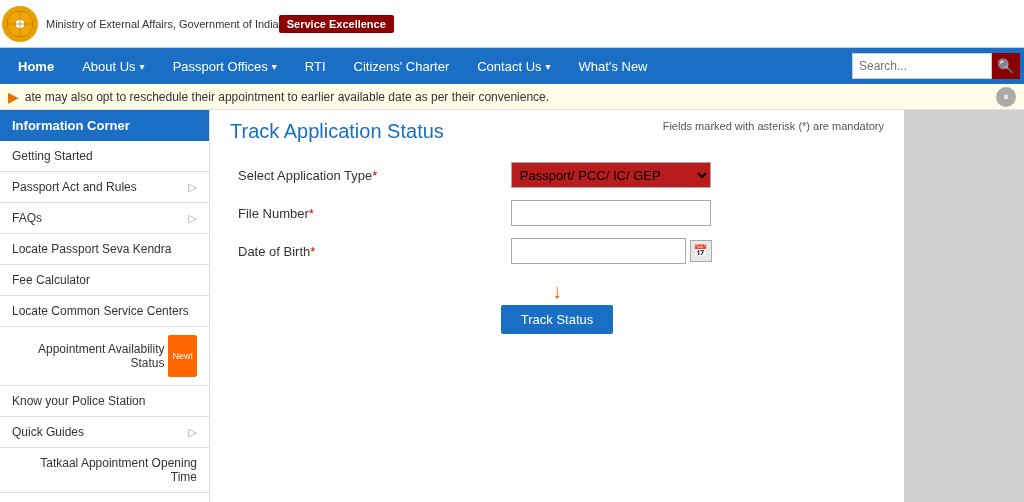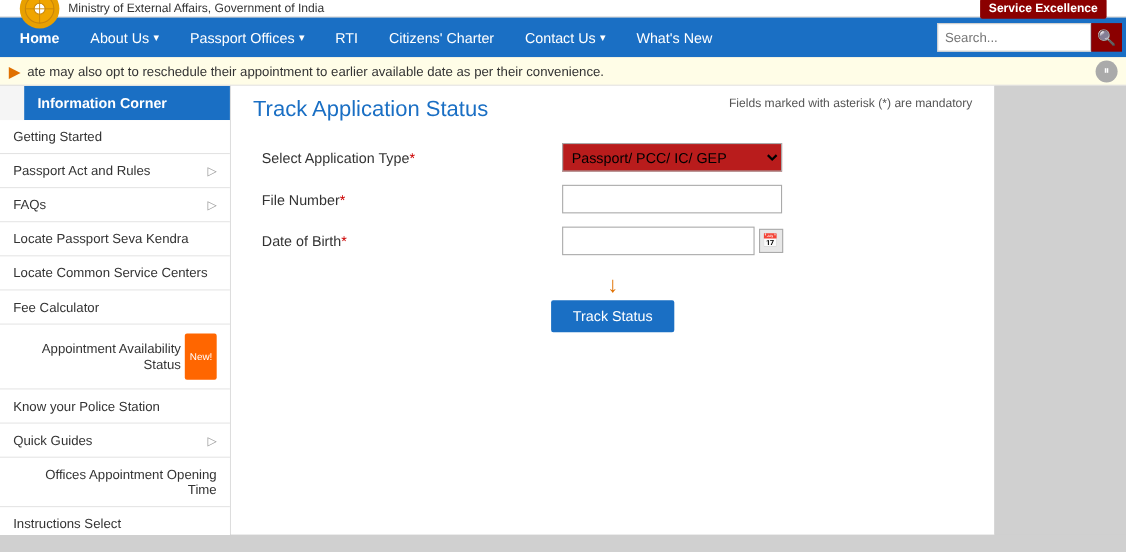--- a/index.html
+++ b/index.html
@@ -3,23 +3,22 @@
   <meta charset="utf-8">
   <style>
     * { margin: 0; padding: 0; box-sizing: border-box; }
     body { font-family: Arial, sans-serif; font-size: 13px; background: #d0d0d0; width: 1024px; height: 502px; overflow: hidden; }
 
     
     .top-header {
       background: #fff;
       display: flex;
       align-items: center;
-      justify-content: space-between;
-      padding: 2px 18px;
-      height: 16px;
+      padding: 2px 2px;
+      height: 48px;
       border-bottom: 1px solid #ccc;
     }
     .logo-area {
       display: flex;
       align-items: center;
       gap: 8px;
     }
     .logo-circle {
       width: 36px; height: 36px;
       background: #e8a000;
@@ -127,21 +126,20 @@
       background: #f5f5f5;
       border-right: 1px solid #ddd;
       overflow-y: auto;
     }
     .sidebar-header {
       background: #1a6fc4;
       color: #fff;
       font-weight: bold;
       font-size: 13px;
       padding: 8px 12px;
-      margin-left: 22px;
     }
     .sidebar-item {
       border-bottom: 1px solid #e0e0e0;
       padding: 8px 12px;
       cursor: pointer;
       display: flex;
       align-items: center;
       justify-content: space-between;
       font-size: 12px;
       color: #333;
@@ -320,38 +318,38 @@
       <span class="arrow">▷</span>
     </div>
     <div class="sidebar-item">
       <span>FAQs</span>
       <span class="arrow">▷</span>
     </div>
     <div class="sidebar-item">
       <span>Locate Passport Seva Kendra</span>
     </div>
     <div class="sidebar-item">
+      <span>Fee Calculator</span>
+    </div>
+    <div class="sidebar-item">
       <span>Locate Common Service Centers</span>
-    </div>
-    <div class="sidebar-item">
-      <span>Fee Calculator</span>
     </div>
     <div class="sidebar-item">
       <span>Appointment Availability Status</span>
       <span class="new-badge">New!</span>
     </div>
     <div class="sidebar-item">
       <span>Know your Police Station</span>
     </div>
     <div class="sidebar-item">
       <span>Quick Guides</span>
       <span class="arrow">▷</span>
     </div>
     <div class="sidebar-item">
-      <span>Offices Appointment Opening Time</span>
+      <span>Tatkaal Appointment Opening Time</span>
     </div>
     <div class="sidebar-item">
       <span>Instructions Select</span>
     </div>
     <div class="sidebar-item">
       
     </div>
 
   </aside>
 

